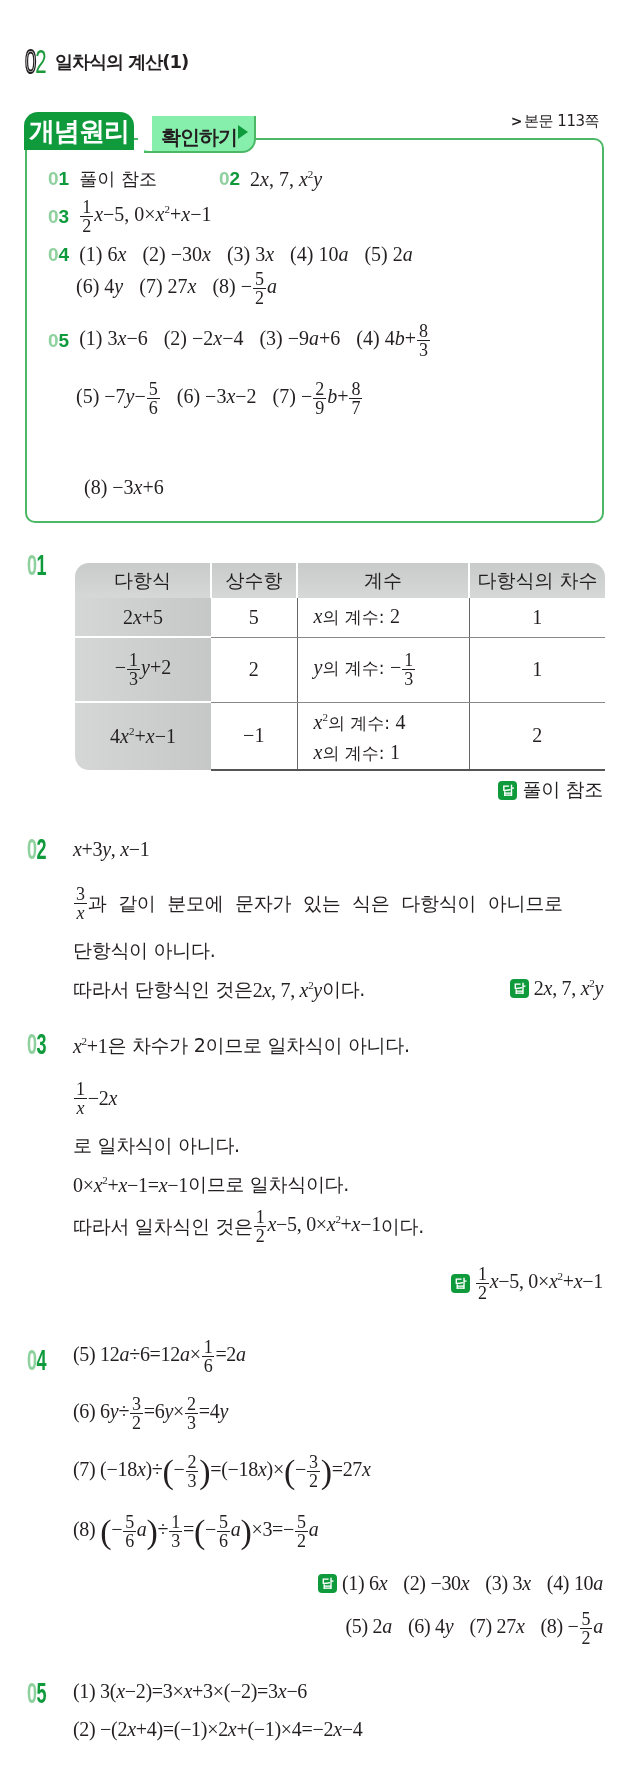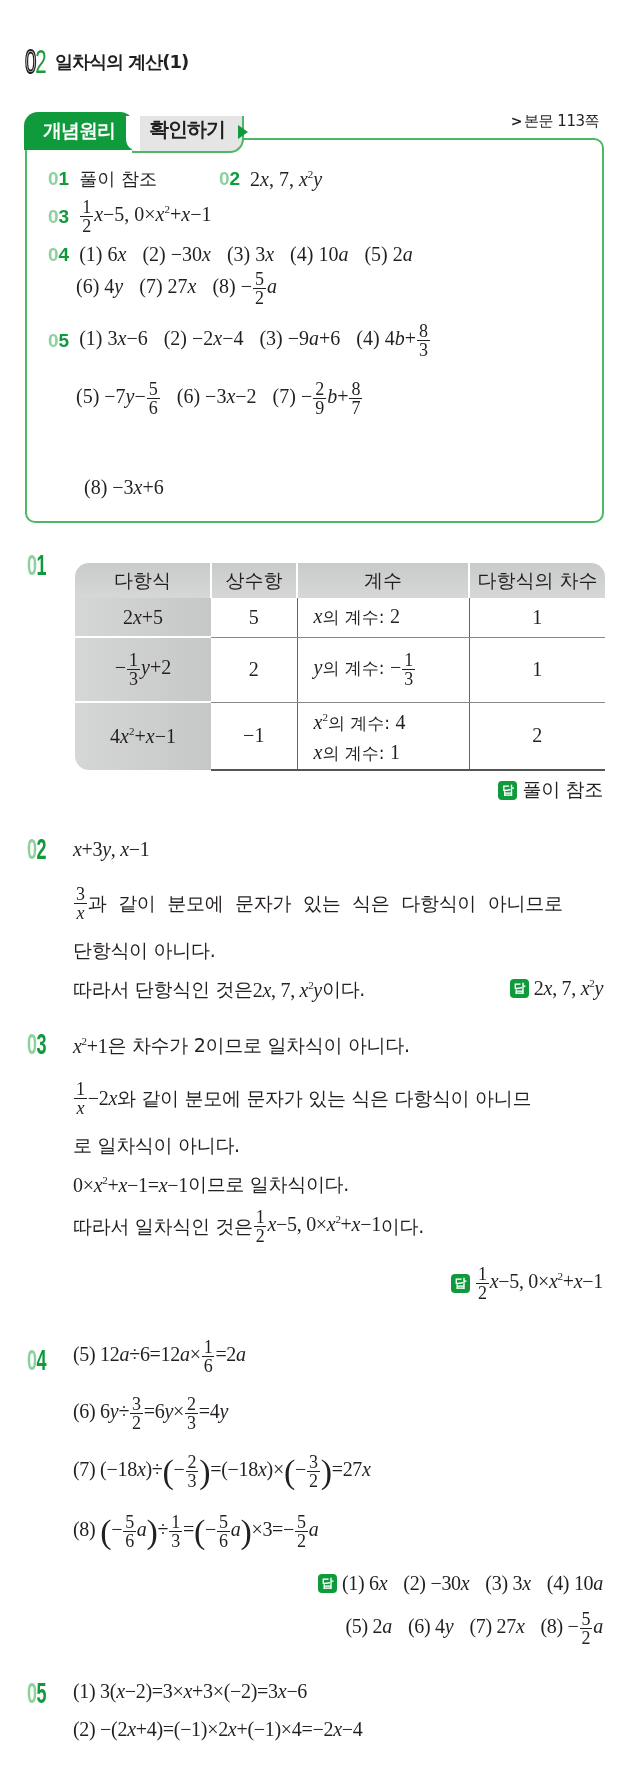--- a/index.html
+++ b/index.html
@@ -18,22 +18,22 @@
 
   
   .page-title { position: absolute; left: 25px; top: 42px; display: flex; align-items: center; }
   .title-num { font-family: "Liberation Sans Narrow","Liberation Sans", sans-serif; font-size: 34px; letter-spacing: -2px; transform: scaleX(0.6); transform-origin: left; display: inline-block; width: 28px; }
   .title-num .d0 { color: #fff; -webkit-text-stroke: 2px #231f20; }
   .title-num .d2 { color: #1a9a3a; }
   .title-text { font-size: 18px; font-weight: bold; letter-spacing: -1px; margin-left: 2px; }
 
   
   .concept-box { position: absolute; left: 25px; top: 138px; width: 579px; height: 385px; border: 2px solid #4cb865; border-radius: 10px; }
-  .tab-green { position: absolute; left: 24px; top: 112px; width: 110px; height: 38px; background: #0f9a3c; border-radius: 14px 14px 0 0; color: #fff; font-weight: bold; font-size: 19px; display: flex; align-items: center; justify-content: center; letter-spacing: -1px; z-index: 2; }
-  .tab-white { position: absolute; left: 132px; top: 116px; width: 112px; height: 37px; background: #e5e5e5; border: 2px solid #4cb865; border-left: none; border-top: none; border-radius: 0 0 14px 0; font-weight: bold; font-size: 20px; display: flex; align-items: flex-start; justify-content: center; letter-spacing: -1px; z-index: 3; }
+  .tab-green { position: absolute; left: 24px; top: 112px; width: 110px; height: 38px; background: #0f9a3c; border-radius: 14px 14px 0 0; color: #fff; font-weight: bold; font-size: 26px; display: flex; align-items: center; justify-content: center; letter-spacing: -1px; z-index: 2; }
+  .tab-white { position: absolute; left: 144px; top: 116px; width: 112px; height: 37px; background: #86efac; border: 2px solid #4cb865; border-left: none; border-top: none; border-radius: 0 0 14px 0; font-weight: bold; font-size: 20px; display: flex; align-items: flex-end; justify-content: center; letter-spacing: -1px; z-index: 3; }
   .tab-white::before { content: ""; position: absolute; left: -6px; top: 0; width: 14px; height: 35px; background: #fff; border-radius: 0 0 0 12px; }
   .tab-tri { position: absolute; left: 238px; top: 125px; width: 0; height: 0; border-left: 10px solid #0f9a3c; border-top: 7px solid transparent; border-bottom: 7px solid transparent; z-index: 3; }
   .page-ref { position: absolute; right: 30px; top: 112px; font-size: 15px; letter-spacing: -0.5px; }
   .page-ref .chev { font-weight: bold; font-size: 14px; margin-right: 2px; }
 
   .cl { position: absolute; left: 48px; display: flex; align-items: center; font-size: 19px; white-space: nowrap; }
   .qn { font-weight: bold; font-size: 19px; margin-right: 10px; font-family: "Liberation Sans", sans-serif; }
   .qn .a { color: #8fd19e; } .qn .b { color: #0f9a3c; }
   .item { margin-right: 16px; }
 
@@ -204,21 +204,20 @@
 <div class="line" style="top:1033px">
   <span class="math"><i class="v">x</i><sup class="s">2</sup>+1</span>
     <span>은 차수가 2이므로 일차식이 아니다.</span>
 </div>
 <div class="line" style="top:1080px">
   <span class="frac">
       <span class="n">1</span>
       <span class="d"><i class="v">x</i></span>
     </span>
     <span class="math">−2<i class="v">x</i></span>
-    <span>와 같이 분모에 문자가 있는 식은 다항식이 아니므</span>
 </div>
 <div class="line" style="top:1133px">
     <span>로 일차식이 아니다.</span>
   </div>
 <div class="line" style="top:1172px">
   <span class="math">0×<i class="v">x</i><sup class="s">2</sup>+<i class="v">x</i>−1=<i class="v">x</i>−1</span>
     <span>이므로 일차식이다.</span>
 </div>
 <div class="line" style="top:1208px">
   <span>따라서 일차식인 것은 </span>

